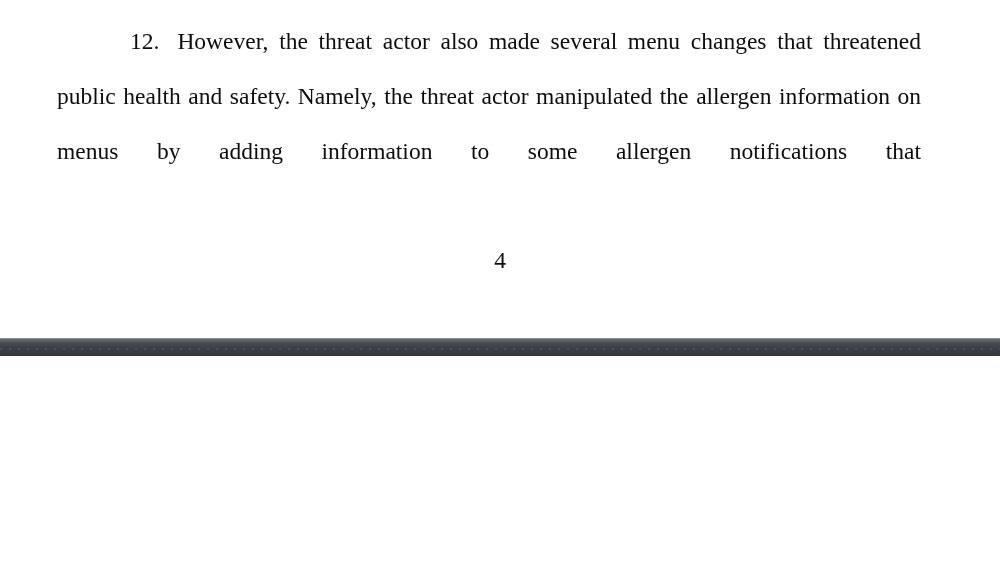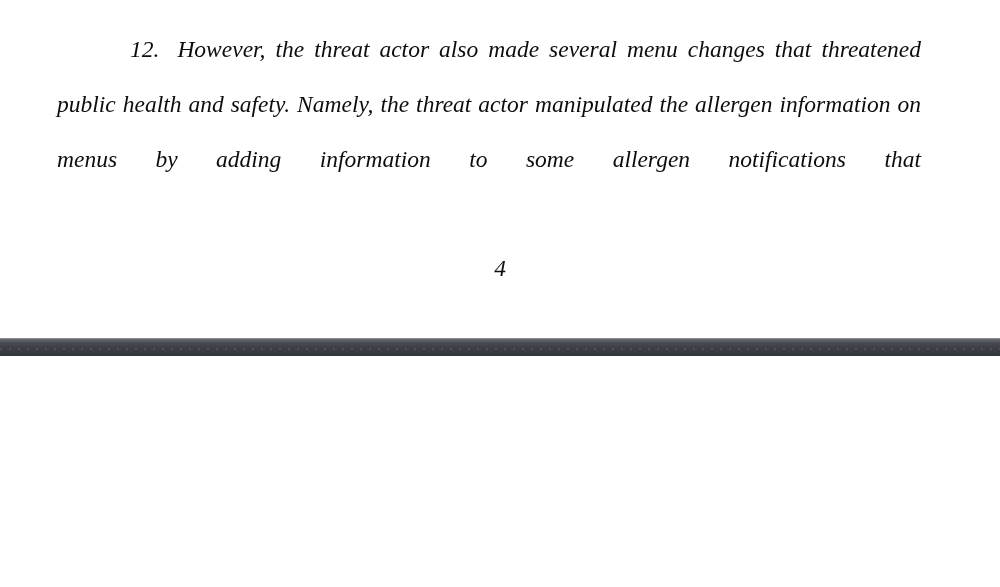--- a/index.html
+++ b/index.html
@@ -17,21 +17,21 @@
   }
 
   
   .page {
     position: absolute;
     left: 0;
     width: 1000px;
     background: #ffffff;
     overflow: hidden;
   }
-  .page-top    { top: 8px;     height: 338px; font-style: italic; }
+  .page-top    { top: 0;     height: 338px; }
   .page-bottom { top: 356px; height: 231px; }
 
   
   .doc-body {
     position: absolute;
     left: 57px;
     width: 864px;
     color: #0d0d0d;
     font-family: "Liberation Serif", "DejaVu Serif", serif;
     font-size: 23.5px;

